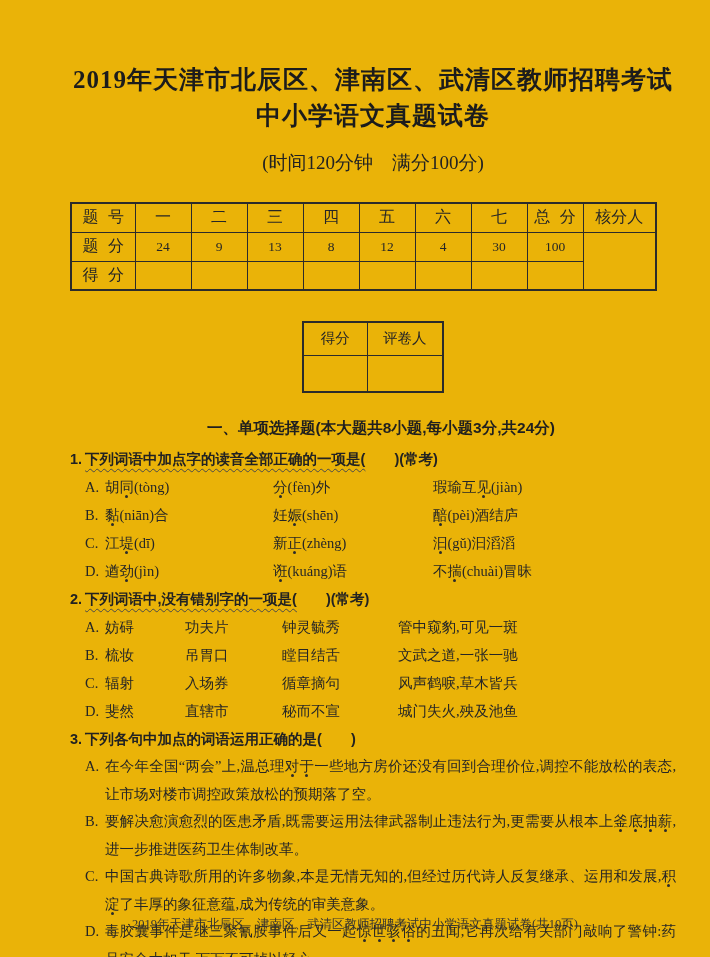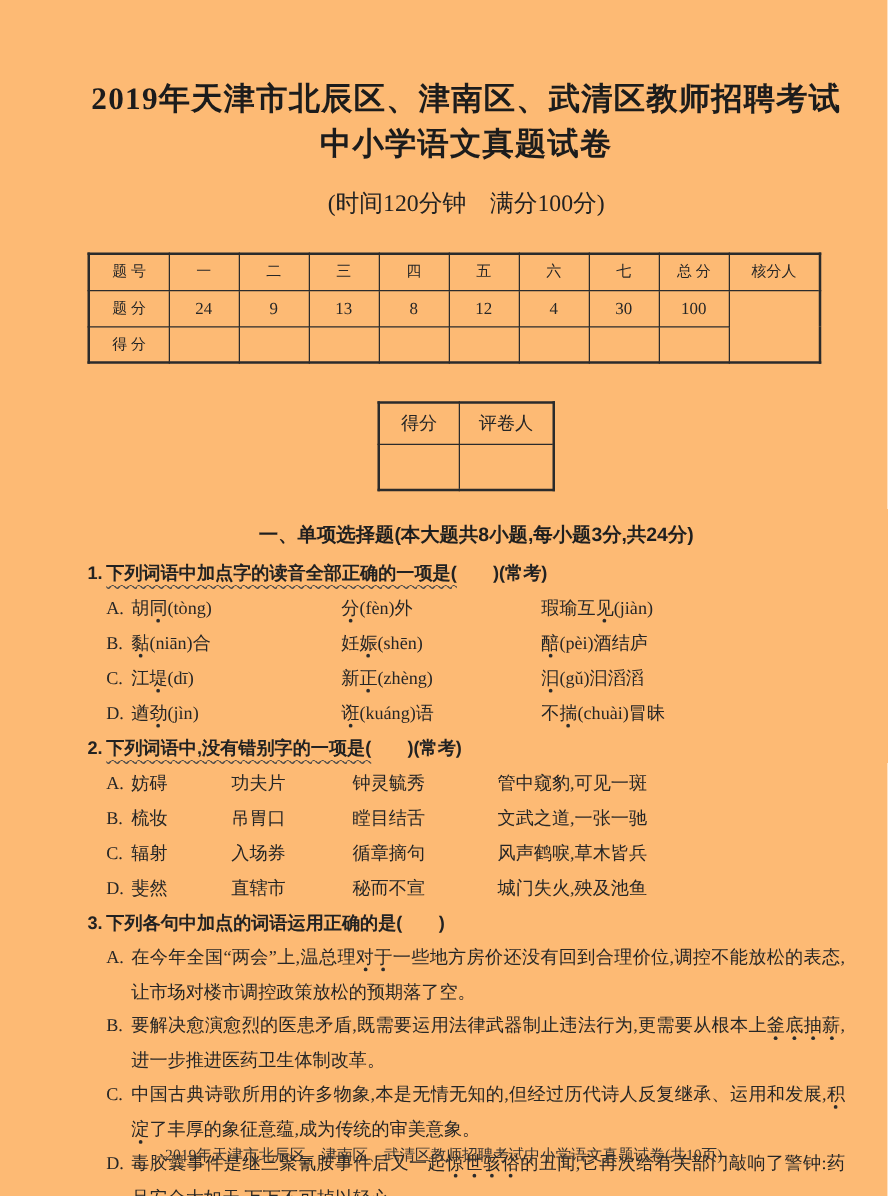--- a/index.html
+++ b/index.html
@@ -1,25 +1,25 @@
 <!DOCTYPE html>
 <html><head>
 <meta charset="utf-8">
 <style>
   *{margin:0;padding:0;box-sizing:border-box;}
   html,body{background:#ffffff;}
   body{width:710px;height:957px;font-family:"Liberation Serif","DejaVu Serif",serif;color:#262626;}
-  .page{position:relative;width:710px;height:957px;padding:62px 34px 0 70px;background:#fdba74;overflow:hidden;}
+  .page{position:relative;width:710px;height:957px;padding:62px 34px 0 70px;background:#eab308;overflow:hidden;}
 
   .title-line{text-align:center;font-size:25px;font-weight:bold;line-height:36px;letter-spacing:1px;color:#1c1c1c;}
   .subtitle{text-align:center;font-size:19px;margin-top:16px;color:#222;}
 
   table.score-table{margin-top:26px;width:585px;border-collapse:collapse;table-layout:fixed;border:2.5px solid #2b2b2b;}
   table.score-table td{border:1.5px solid #2b2b2b;height:29px;text-align:center;vertical-align:middle;
-    font-family:Liberation Serif, serif;font-size:12px;color:#262626;}
+    font-family:Liberation Mono, monospace;font-size:16px;color:#262626;}
   table.score-table td.num{font-family:"Liberation Serif","DejaVu Serif",serif;font-size:13.5px;margin-top:43px;}
 
   .grader-row{margin-top:30px;display:flex;align-items:center;flex-direction:column;}
   table.grader-box{width:142px;border-collapse:collapse;table-layout:fixed;border:2.5px solid #2b2b2b;flex:none;}
   table.grader-box td{border:1.5px solid #2b2b2b;text-align:center;vertical-align:middle;
     font-family:"Liberation Sans","DejaVu Sans",sans-serif;font-size:14.5px;}
   table.grader-box tr.hd td{height:33px;}
   table.grader-box tr.bd td{height:37px;}
 
   .section-title{margin-left:16px;font-family:"Liberation Sans","DejaVu Sans",sans-serif;

